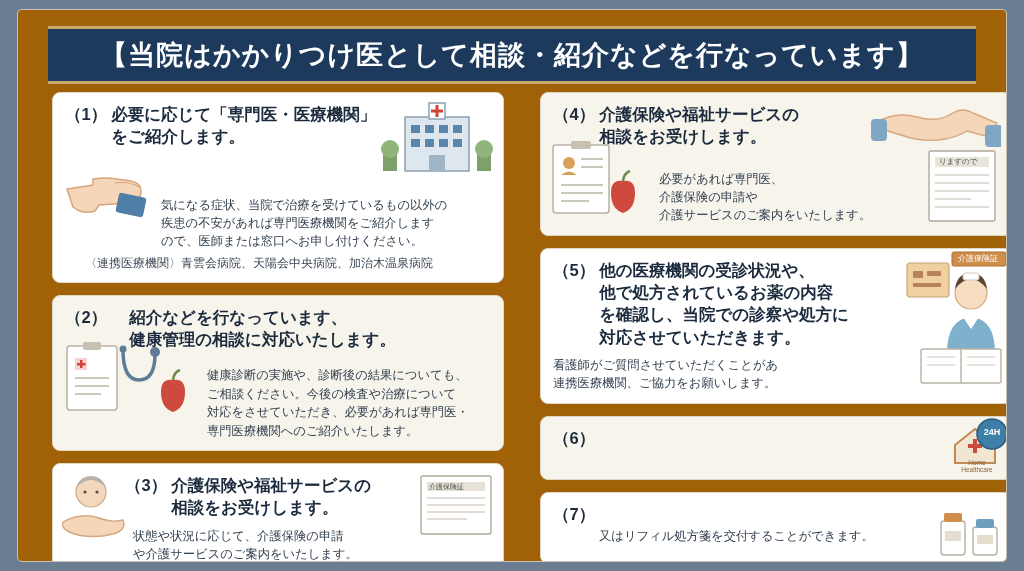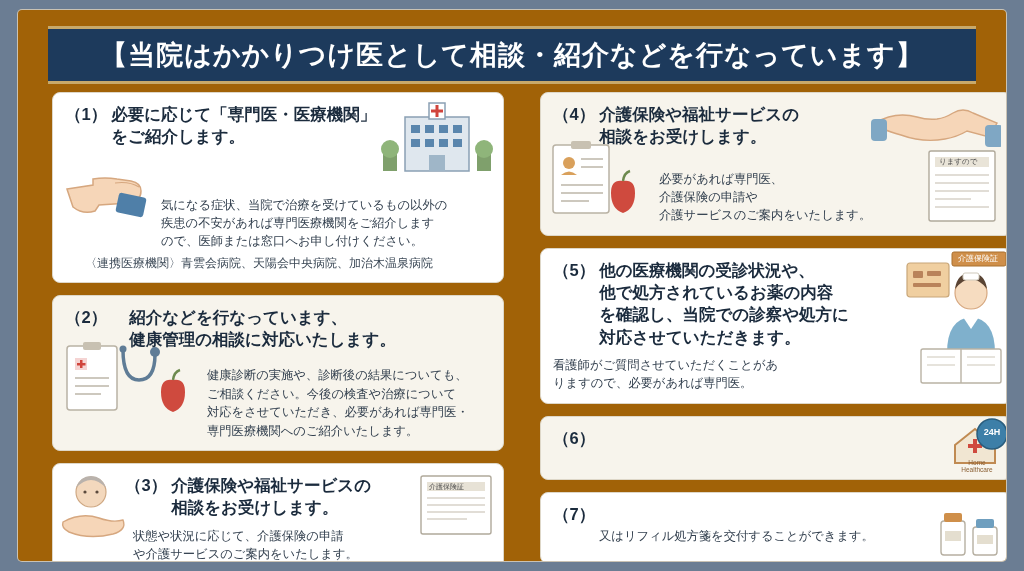--- a/index.html
+++ b/index.html
@@ -267,21 +267,21 @@
             </g>
           </svg>
         </div>
         <div class="art" style="right:4px;top:2px;">
           <svg width="56" height="16" viewBox="0 0 56 16">
             <rect x="1" y="1" width="54" height="14" rx="2" fill="#cf8f4a" stroke="#a9702f"></rect>
           </svg>
           <div style="position:absolute;left:7px;top:2px;font-size:8px;color:#ffffff;">介護保険証</div>
         </div>
         <div class="body" style="margin-right:108px;margin-top:8px;">看護師がご質問させていただくことがあ
-りますので、必要があれば専門医。</div>
+連携医療機関、ご協力をお願いします。</div>
       </div>
 
       <div class="card beige with-art" style="min-height:64px;">
         <div class="head">
           <span class="num">（6）</span>
         </div>
         <div class="art" style="right:8px;top:6px;">
           <svg width="54" height="46" viewBox="0 0 54 46">
             <path d="M6 22 L26 6 L46 22 L46 40 L6 40 Z" fill="#f1e6d2" stroke="#c08a52" stroke-width="2"></path>
             <rect x="24" y="16" width="4" height="14" fill="#cf4a3e"></rect>

